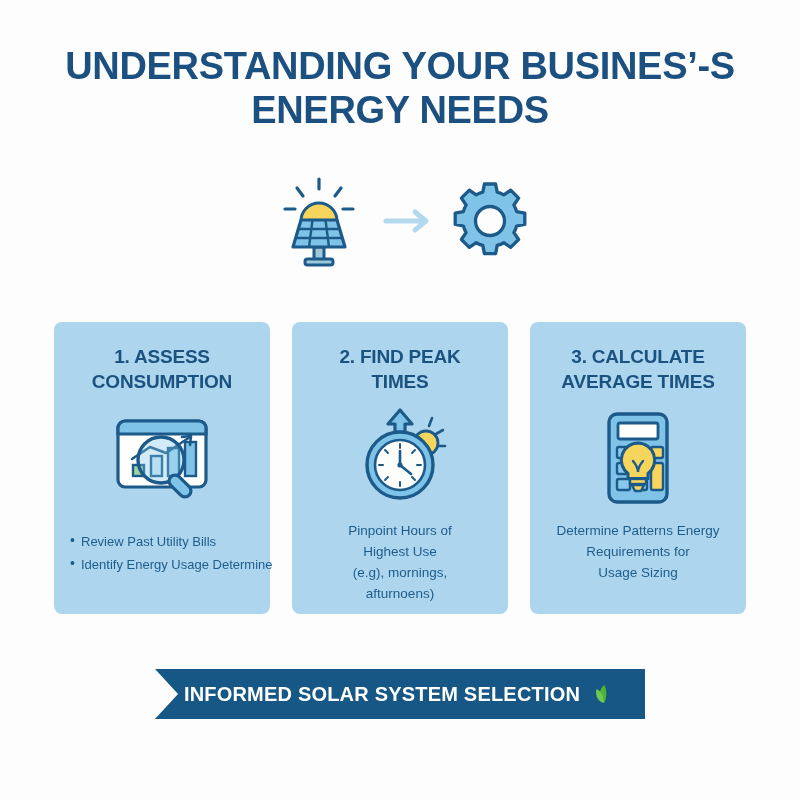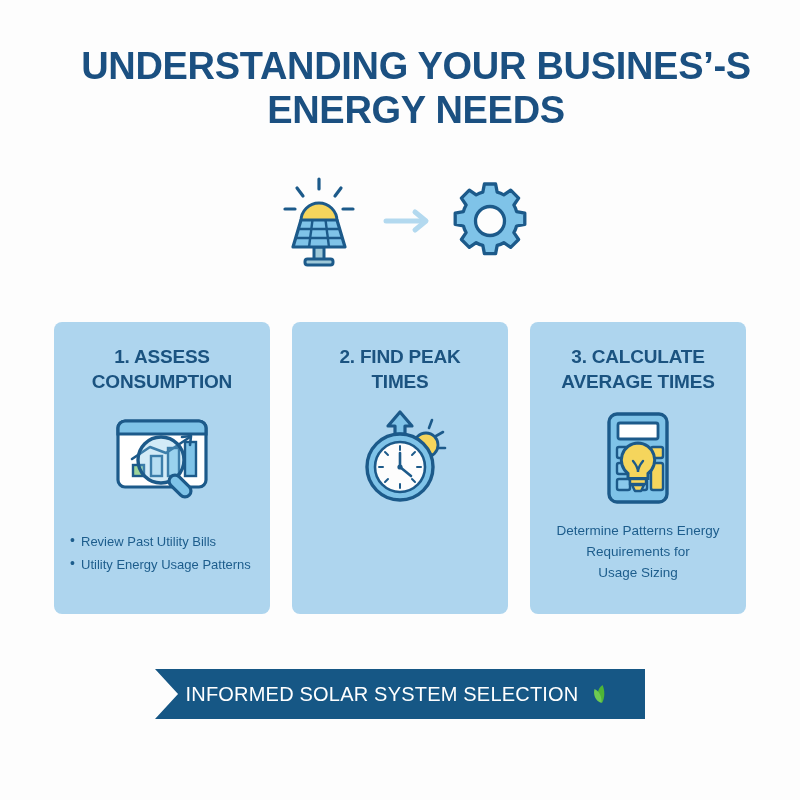--- a/index.html
+++ b/index.html
@@ -16,21 +16,21 @@
     position: relative;
     width: 800px;
     height: 800px;
     background: #fdfdfd;
   }
 
   
   .title-block {
     position: absolute;
     top: 44px;
-    left: 76px;
+    left: 60px;
     width: 680px;
     text-align: center;
   }
   .title-line {
     font-size: 38px;
     line-height: 44px;
     font-weight: bold;
     color: #1b5081;
     letter-spacing: -0.3px;
     white-space: nowrap;
@@ -140,21 +140,21 @@
     clip-path: polygon(0 0, 100% 0, 100% 100%, 0 100%,
                        0 100%, 4.7% 50%, 0 0,
                        100% 0, 95.3% 50%, 100% 100%);
     display: flex;
     align-items: center;
     justify-content: center;
     gap: 12px;
   }
   .ribbon-label {
     font-size: 20px;
-    font-weight: normal;
+    font-weight: bold;
     color: #ffffff;
     letter-spacing: 0.2px;
     white-space: nowrap;
   }
   .leaf-icon { display: block; }
 </style>
 </head>
 <body>
 
 <div id="infographic">
@@ -224,21 +224,21 @@
             <polyline points="22,44 40,32 56,38 80,22"></polyline>
             <polyline points="72,22 81,21 80,30"></polyline>
           </g>
           <circle cx="51" cy="45" r="23" fill="#7fc3e8" fill-opacity="0.34" stroke="#1c5a8a" stroke-width="3.4"></circle>
           <rect x="64" y="58" width="12" height="26" rx="6" transform="rotate(-45 70 71)" fill="#7fc3e8" stroke="#1c5a8a" stroke-width="3.2"></rect>
         </svg>
       </div>
       <div class="card-body">
         <ul class="bullet-list">
           <li>Review Past Utility Bills</li>
-          <li>Utility Energy Usage Patterns</li>
+          <li>Identify Energy Usage Determine</li>
         </ul>
       </div>
     </div>
 
     <div class="card">
       <div class="card-title">
         <div>2. FIND PEAK</div>
         <div>TIMES</div>
       </div>
       <div class="card-icon">
@@ -264,20 +264,28 @@
             <line x1="67" y1="44" x2="64" y2="47"></line>
             <line x1="40" y1="71" x2="37" y2="74"></line>
           </g>
           <g stroke="#1c5a8a" stroke-width="2.6" stroke-linecap="round">
             <line x1="52" y1="59" x2="52" y2="45"></line>
             <line x1="52" y1="59" x2="63" y2="68"></line>
           </g>
           <circle cx="52" cy="59" r="2.6" fill="#1c5a8a"></circle>
         </svg>
       </div>
+      <div class="card-body">
+        <div class="para">
+          <div>Pinpoint Hours of</div>
+          <div>Highest Use</div>
+          <div>(e.g), mornings,</div>
+          <div>afturnoens)</div>
+        </div>
+      </div>
     </div>
 
     <div class="card">
       <div class="card-title">
         <div>3. CALCULATE</div>
         <div>AVERAGE TIMES</div>
       </div>
       <div class="card-icon">
         <svg width="86" height="98" viewBox="0 0 86 98">
           <rect x="14" y="5" width="58" height="88" rx="8" fill="#7fc3e8" stroke="#1c5a8a" stroke-width="3.4"></rect>

